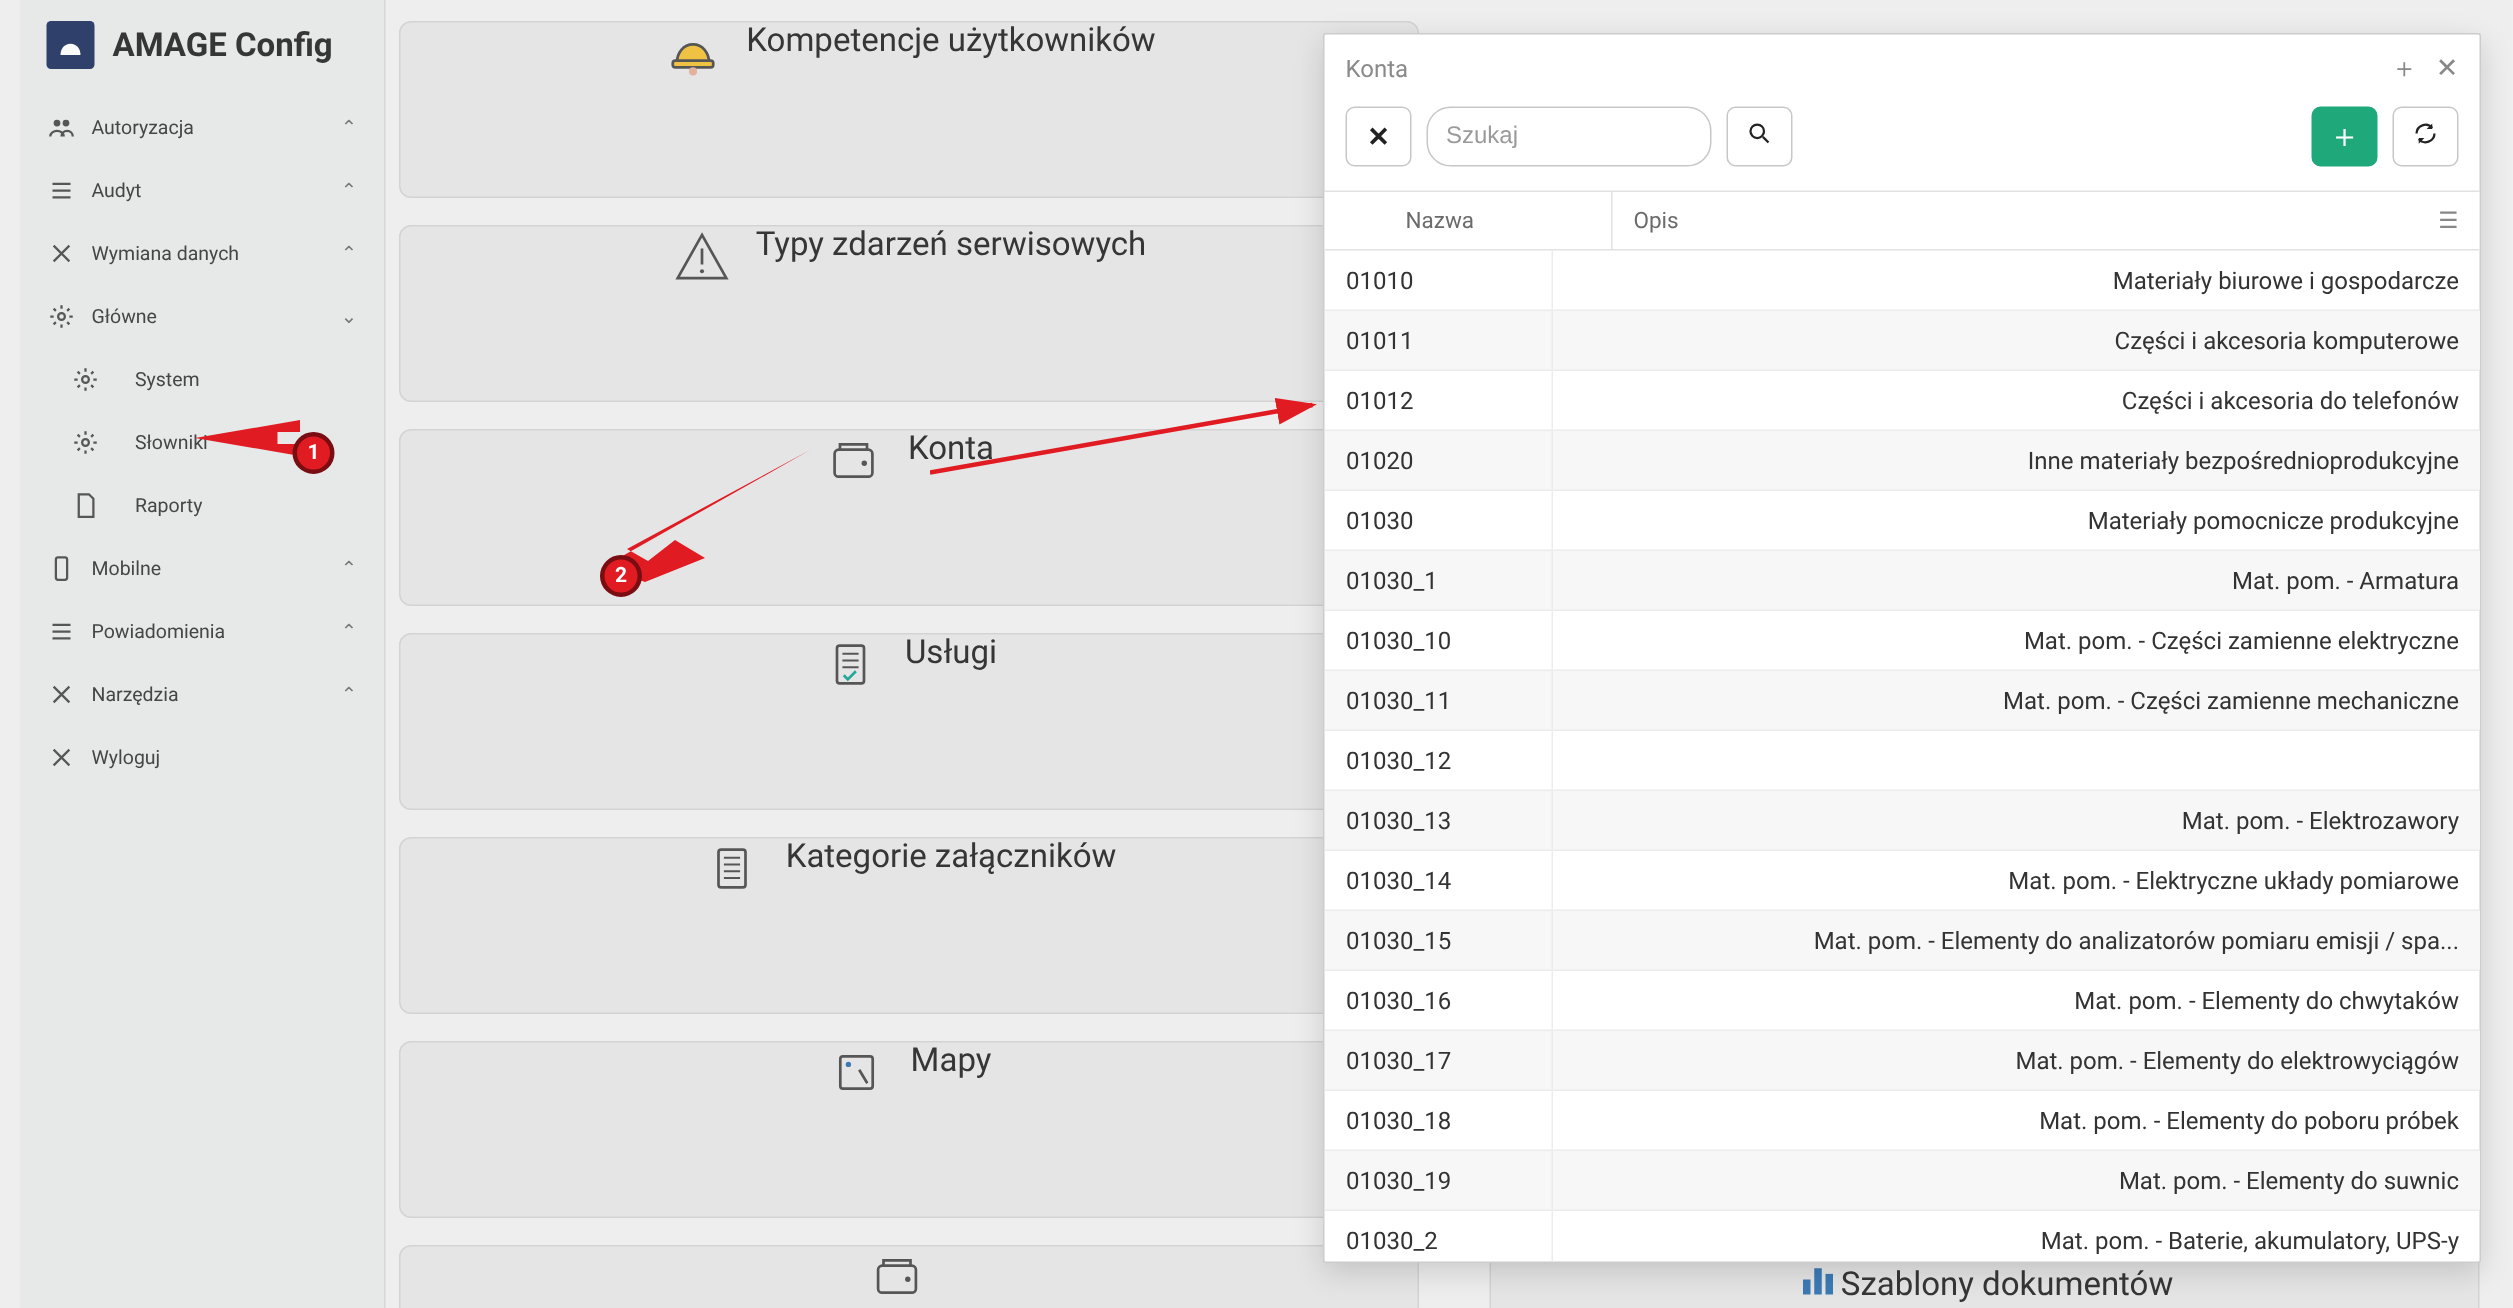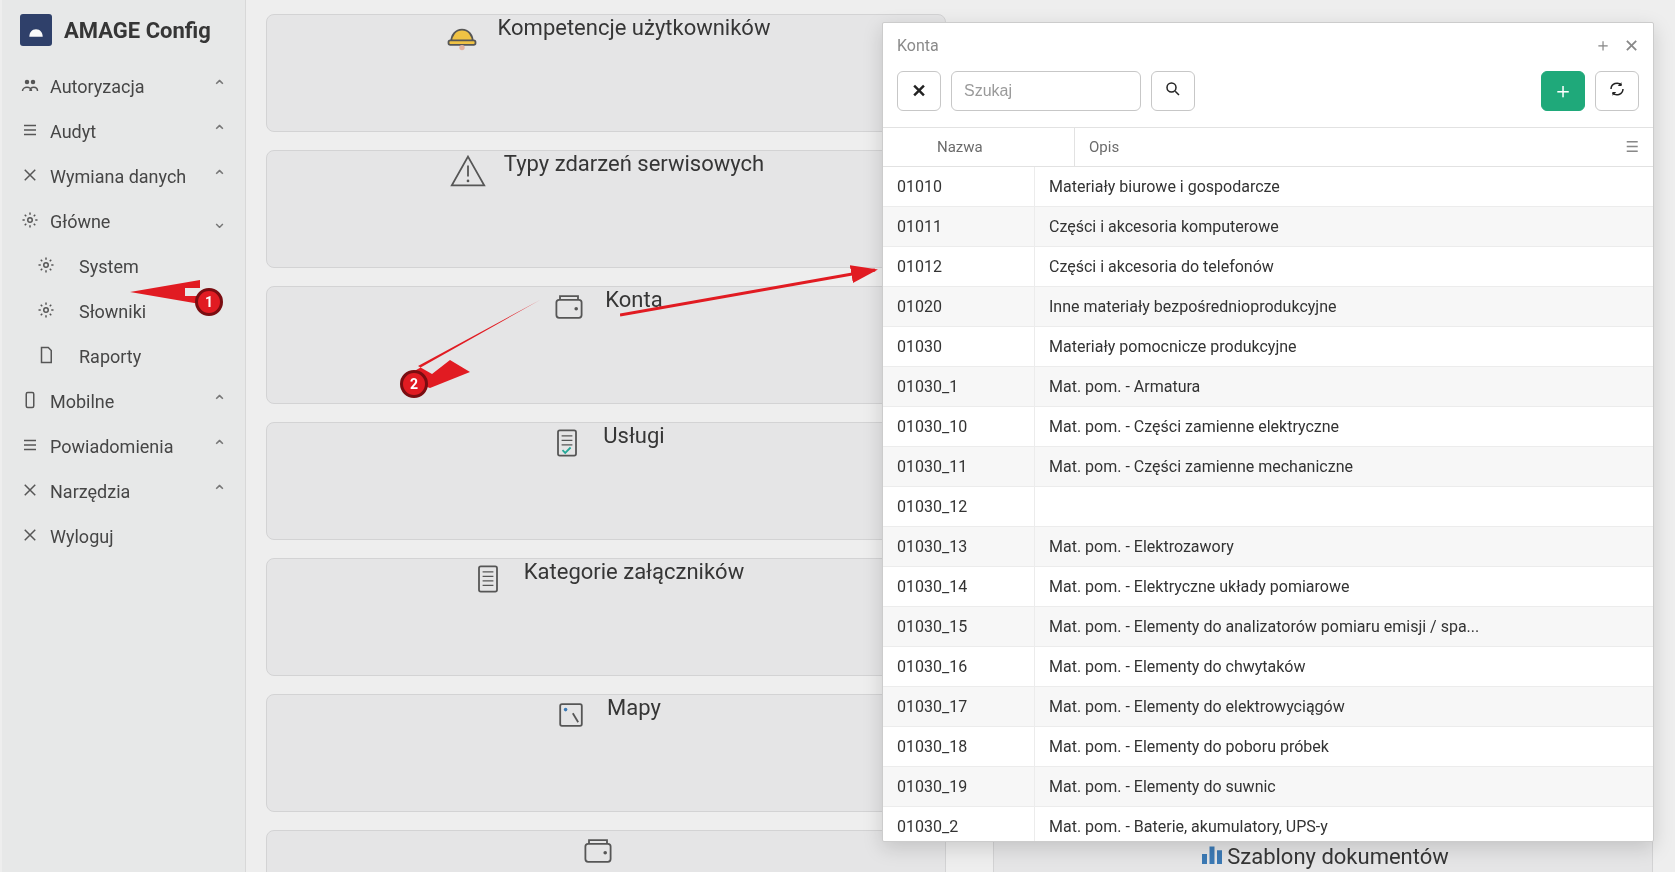--- a/index.html
+++ b/index.html
@@ -9,21 +9,21 @@
   width: 1675px;
   height: 872px;
   overflow: hidden;
   position: relative;
   color: #444;
 }
 
 
 .sidebar {
   position: absolute;
-  left: 2px; top: 0;
+  left: 13px; top: 0;
   width: 244px;
   height: 100%;
   background: #eceded;
   border-right: 1px solid #dcdcdc;
 }
 .brand {
   display: flex;
   align-items: center;
   padding: 14px 18px 18px 18px;
   font-weight: 700;
@@ -33,23 +33,23 @@
 .brand-logo {
   width: 32px; height: 32px;
   background: #2c3e6a;
   border-radius: 3px;
   margin-right: 12px;
   display: flex; align-items: center; justify-content: center;
 }
 .brand-logo svg { width: 20px; height: 20px; }
 .nav-item, .nav-sub-item {
   display: flex;
-  align-items: flex-start;
+  align-items: center;
   padding: 12px 18px;
-  font-size: 18px;
+  font-size: 13px;
   color: #444;
   cursor: pointer;
 }
 .nav-item .chevron {
   margin-left: auto;
   color: #777;
 }
 .nav-item .nav-icon, .nav-sub-item .nav-icon {
   width: 20px;
   margin-right: 10px;
@@ -151,21 +151,21 @@
   color: #222;
 }
 .btn.green {
   background: #1fa97a;
   border-color: #1fa97a;
   color: #fff;
   font-size: 22px;
 }
 .search-input {
   border: 1px solid #c7c7c7;
-  border-radius: 6px;
+  border-radius: 16px;
   height: 40px;
   padding: 12px 12px;
   font-size: 16px;
   width: 190px;
   color: #333;
 }
 .search-input::placeholder { color: #9a9a9a; }
 .toolbar-spacer { flex: 1; }
 
 .table {
@@ -192,21 +192,21 @@
 .tbody { flex:1; overflow-y: auto; }
 .tr {
   display: flex;
   border-bottom: 1px solid #ececec;
   font-size: 16px;
   color: #333;
 }
 .tr:nth-child(even) { background: #f7f7f7; }
 .td { padding: 10px 14px; white-space: nowrap; overflow: hidden; text-overflow: ellipsis; }
 .td.nazwa { width: 152px; border-right: 1px solid #ececec; }
-.td.opis { flex: 1; }
+.td.opis { flex: 1; text-align: right; }
 
 
 .annot {
   position: absolute;
   pointer-events: none;
 }
 .badge {
   position: absolute;
   width: 28px; height: 28px;
   background: #e11b22;

